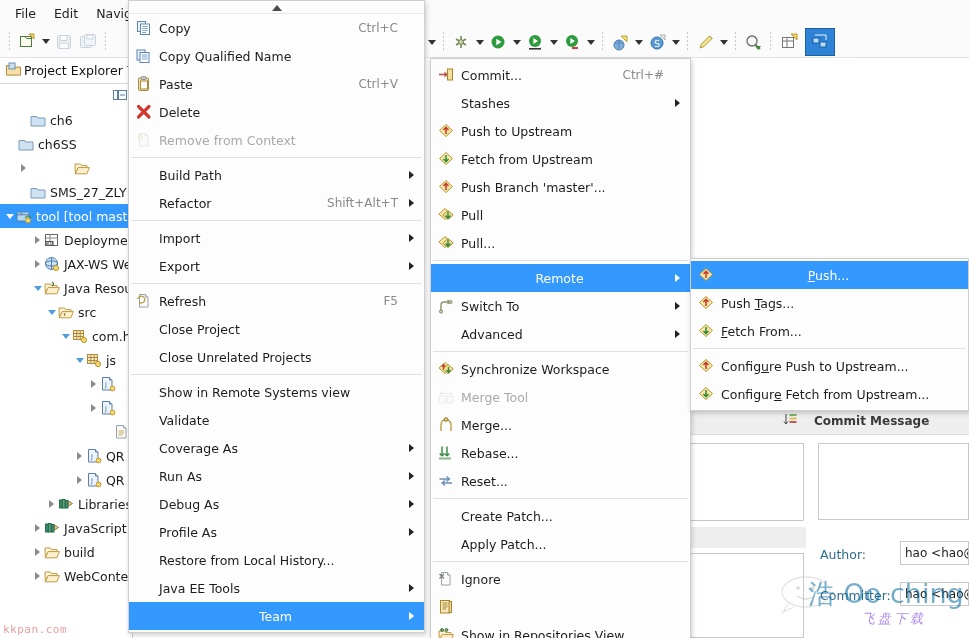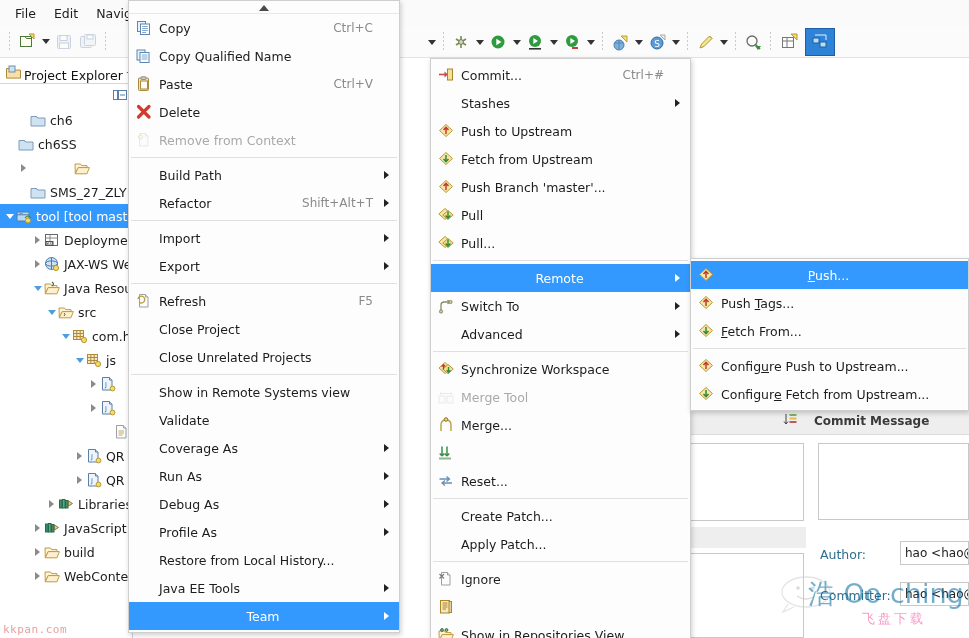--- a/index.html
+++ b/index.html
@@ -29,21 +29,21 @@
   .tb-sep { width: 1px; height: 20px; margin: 0 5px;
             background: repeating-linear-gradient(to bottom,#c9c9c9 0 2px,transparent 2px 4px); }
   .tb-btn { width: 22px; height: 22px; margin: 0 1px; display:flex; align-items:center; justify-content:center; }
   .tb-caret { width: 13px; height: 22px; display: flex; align-items: center; justify-content: center; }
   .tb-caret::after { content:""; border-left:4px solid transparent; border-right:4px solid transparent; border-top:5px solid #333; }
 
   
   .view-tabbar {
     position: absolute; left: 0; top: 58px; width: 133px; height: 26px;
     background: #fff; border-bottom: 1px solid #d6d6d6;
-    display: flex; align-items: flex-end; gap: 3px; padding-left: 6px;
+    display: flex; align-items: center; gap: 3px; padding-left: 6px;
   }
   .view-tabbar .vt-label { font-size: 12.5px; color: #111; white-space: nowrap; }
   .view-toolbar {
     position: absolute; left: 0; top: 84px; width: 133px; height: 24px; background: #fff;
     display: flex; align-items: center; justify-content: flex-end; padding-right: 6px;
   }
   .explorer {
     position: absolute; left: 0; top: 108px; width: 133px; bottom: 0;
     background: #fff; border-right: 1px solid #d0d0d0; overflow: hidden;
   }
@@ -97,22 +97,22 @@
   
   .wm-center {
     position: absolute; left: 780px; top: 570px; width: 190px; height: 62px;
     pointer-events: none; opacity: .55;
   }
   .wm-center .wm-txt {
     position: absolute; left: 28px; top: 6px;
     font-size: 27px; color: #0369a1; font-family: "DejaVu Sans", sans-serif; white-space: nowrap;
   }
   .wm-center .wm-sub {
-    position: absolute; left: 82px; top: 40px; font-size: 13px; color: #ec4899;
-    letter-spacing: 3px; white-space: nowrap;
+    position: absolute; left: 82px; top: 40px; font-size: 13px; color: #6d28d9;
+    letter-spacing: 3px; white-space: nowrap; font-style: italic;
   }
 </style>
 </head>
 <body>
 
 <div id="root">
 
   <div class="menubar">
     <div class="mb-item">File</div>
     <div class="mb-item">Edit</div>
@@ -544,21 +544,21 @@
   <div class="box" style="left:690px; top:553px; width:114px; height:85px;"></div>
 
   <div class="lbl-blue" style="left:820px; top:547px;">Author:</div>
   <div class="box" style="left:900px; top:541px; width:69px; height:24px; display:flex; align-items:center; padding-left:4px; font-size:12px; color:#222; overflow:hidden; white-space:nowrap;">hao &lt;hao@h</div>
 
   <div class="lbl-blue" style="left:820px; top:588px;">Committer:</div>
   <div class="box" style="left:900px; top:582px; width:69px; height:24px; display:flex; align-items:center; padding-left:4px; font-size:12px; color:#222; overflow:hidden; white-space:nowrap;">hao &lt;hao@h</div>
 
   <div style="position:absolute; left:948px; top:305px; font-size:12px; color:#1c1c1c; font-weight:bold;">re</div>
 
-  <div class="menu" id="ctx-menu" style="left:128px; top:0px; width:272px;">
+  <div class="menu" id="ctx-menu" style="left:128px; top:0px; width:297px;">
     <div class="mscroll">
         <i></i>
       </div>
     <div id="ctx-items">
         <div class="mi">
           <span class="mi-icon">
             <svg width="16" height="16" viewBox="0 0 16 16">
               <rect x="1.5" y="1.5" width="8" height="10" fill="#eaf2fa" stroke="#5b86b5"></rect>
               <rect x="4.5" y="4" width="9" height="10.5" fill="#ffffff" stroke="#5b86b5"></rect>
               <path d="M6.2 6.5 H11.8 M6.2 8.5 H11.8 M6.2 10.5 H11.8 M6.2 12.5 H10" stroke="#7fa6cc"></path>
@@ -864,20 +864,21 @@
           <span class="mi-arrow"></span>
         </div>
         <div class="mi">
           <span class="mi-icon">
             <svg width="16" height="16" viewBox="0 0 16 16">
               <path d="M4 1.5 V11 M4 11 L1.8 8.5 M4 11 L6.2 8.5" stroke="#3c8f4a" stroke-width="1.5" fill="none"></path>
               <path d="M9 1.5 V11 M9 11 L6.8 8.5 M9 11 L11.2 8.5" stroke="#3c8f4a" stroke-width="1.5" fill="none"></path>
               <rect x="1" y="12.5" width="12" height="2" fill="#8fb88a"></rect>
             </svg>
           </span>
+          <span class="mi-label">Rebase...</span>
           <span class="mi-arrow"></span>
         </div>
         <div class="mi">
           <span class="mi-icon">
             <svg width="16" height="16" viewBox="0 0 16 16">
               <path d="M1.5 6 H11 M8.5 3.5 L11.5 6 L8.5 8.5" fill="none" stroke="#6a8fb5" stroke-width="1.3"></path>
               <path d="M14 10 H4.5 M7 7.5 L4 10 L7 12.5" fill="none" stroke="#6a8fb5" stroke-width="1.3"></path>
             </svg>
           </span>
           <span class="mi-label">Reset...</span>

